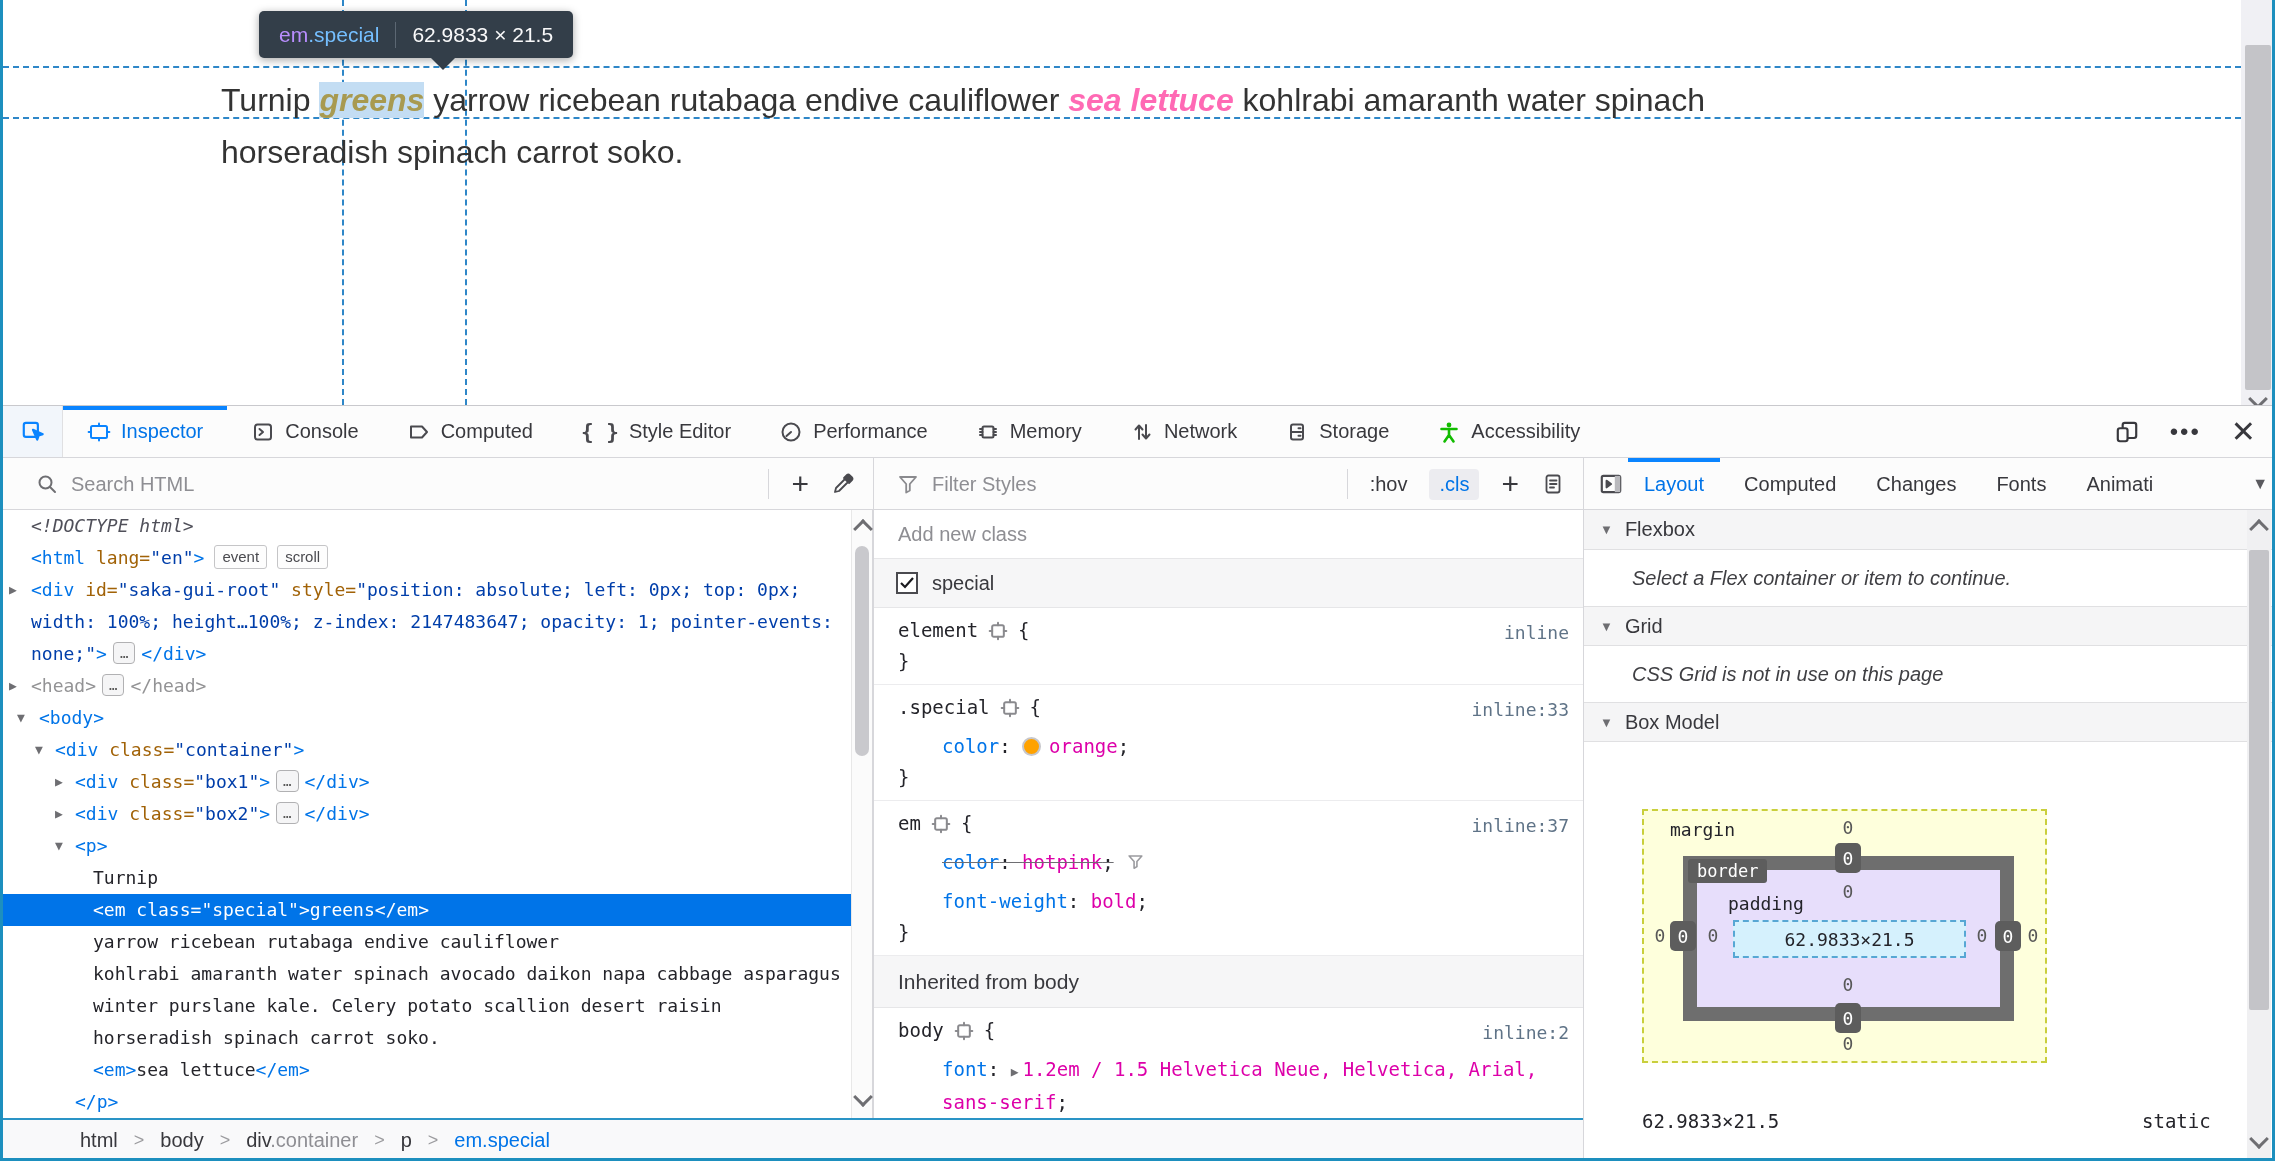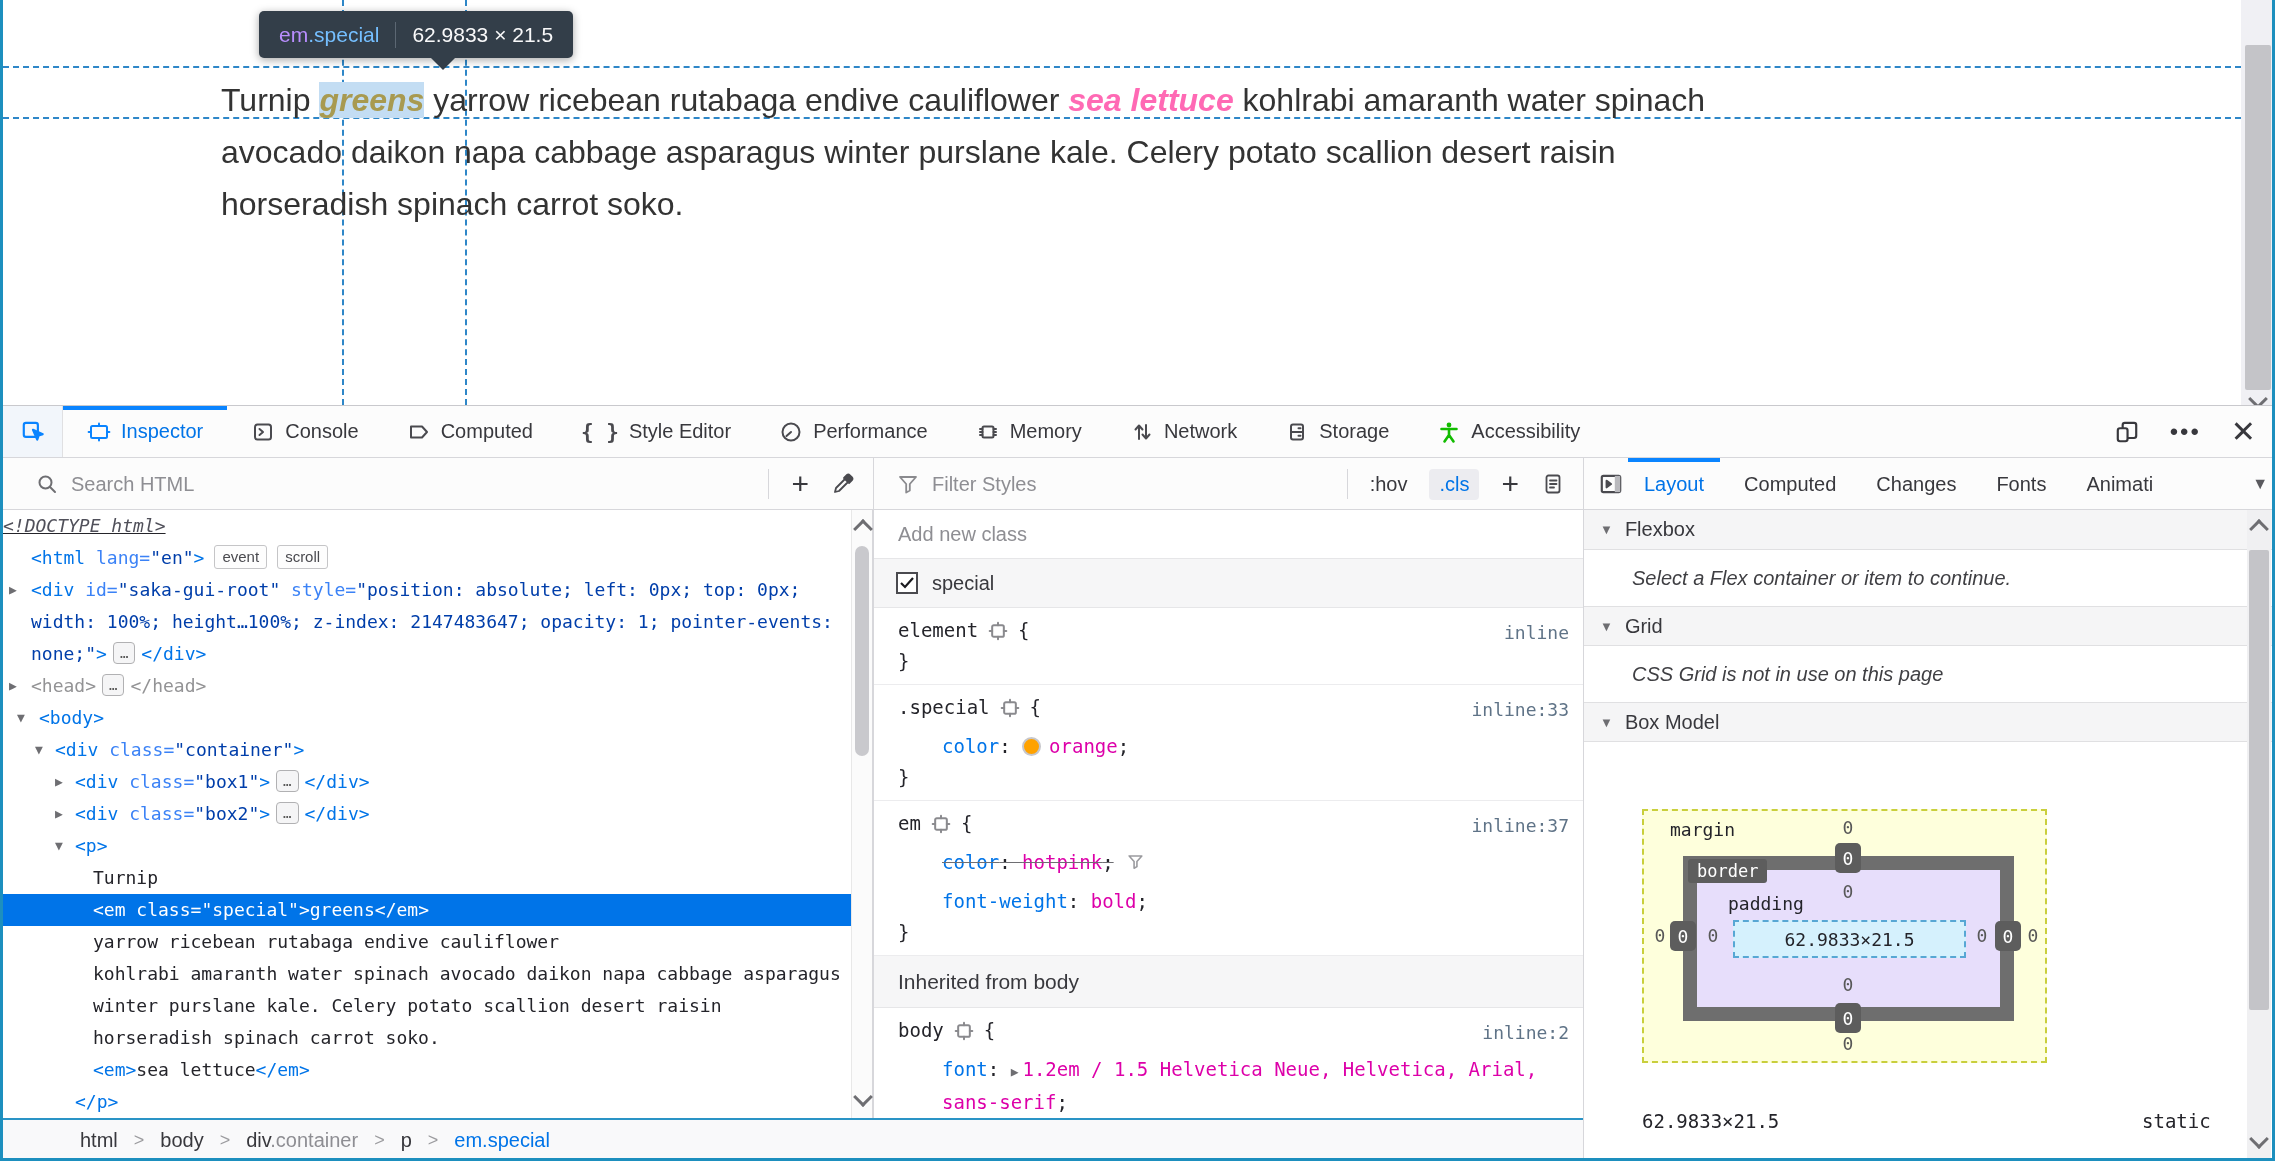--- a/index.html
+++ b/index.html
@@ -59,21 +59,21 @@
   .sidetab.active:before{ content:""; position:absolute; left:4px; right:4px; top:0; height:4px; background:#0a84ff; }
   #side-dd{ margin-left:auto; padding-right:10px; color:#5a5a5f; font-size:16px; }
 
   
   #markup-panel{ position:absolute; left:0; top:510px; width:848px; height:608px; overflow:hidden; background:#fff;
                  font-size:18px; line-height:32px; }
   .row{ position:relative; white-space:pre-wrap; word-break:break-word; color:#24242a; font-family:"DejaVu Sans Mono",monospace;}
   .row .arr{ position:absolute; font-size:13px; color:#6e6e72; top:0; }
   .row.sel{ background:#0074e8; }
   .row.sel span{ color:#fff !important; }
-  .c-tag{ color:#0074e8; } .c-attr{ color:#3b82f6; } .c-val{ color:#003eaa; }
+  .c-tag{ color:#0074e8; } .c-attr{ color:#a16207; } .c-val{ color:#003eaa; }
   .c-doctype{ color:#50505a; font-style:italic; } .c-dim{ color:#939395; } .c-txt{ color:#24242a; }
   .c-pill{ display:inline-block; border:1px solid #b1b1b3; background:#f5f5f6; border-radius:4px; padding:0 6px;
            font-size:14px; line-height:20px; color:#585858; margin:0 6px; vertical-align:2px;}
   .c-badge{ display:inline-block; border:1px solid #c5c5c7; background:#fdfdfd; border-radius:3px; padding:0 7px;
             font-size:15px; line-height:22px; color:#4a4a4f; margin-left:10px; font-family:"Liberation Sans",sans-serif; vertical-align:2px;}
   #markup-sb{ position:absolute; left:848px; top:510px; width:22px; height:608px; background:#fbfbfb; border-left:1px solid #e8e8e8; border-right:1px solid #d7d7db;}
 
   
   #crumbbar{ position:absolute; left:0; top:1118px; width:1580px; height:43px; background:#f9f9fa;
              border-top:2px solid #2a94c6; display:flex; align-items:center; padding-left:77px; font-size:20px; }
@@ -124,21 +124,20 @@
 <div id="app">
 
   <div id="viewport">
     <div class="hguide" style="top:66px"></div>
     <div class="hguide" style="top:117px"></div>
     <div class="vguide" style="left:339px"></div>
     <div class="vguide" style="left:462px"></div>
 
     <div id="para">
       <div><span>Turnip </span><span class="special-word">greens</span><span> yarrow ricebean rutabaga endive cauliflower </span><span class="em-word">sea lettuce</span><span> kohlrabi amaranth water spinach</span></div>
-      <div>avocado daikon napa cabbage asparagus winter purslane kale. Celery potato scallion desert raisin</div>
       <div>horseradish spinach carrot soko.</div>
     </div>
 
     <div id="tooltip">
       <span class="tt-tag">em</span>
         <span class="tt-cls">.special</span>
       <span class="tt-sep"></span>
       <span class="tt-dims">62.9833 × 21.5</span>
     </div>
 
@@ -313,21 +312,21 @@
           <span class="sidetab">Changes</span>
           <span class="sidetab">Fonts</span>
           <span class="sidetab">Animati</span>
         </span>
       <span id="side-dd">▼</span>
     </div>
   </div>
 
   <div id="markup-panel">
     <div id="tree">
-        <div class="row" style=" text-decoration: underline;"><span class="c-doctype">&lt;!DOCTYPE html&gt;</span></div>
+        <div class="row" style="padding-left: 28px;"><span class="c-doctype">&lt;!DOCTYPE html&gt;</span></div>
         <div class="row" style="padding-left: 28px;"><span class="c-tag">&lt;html</span><span class="c-attr"> lang=</span><span class="c-val">"en"</span><span class="c-tag">&gt;</span><span class="c-badge">event</span><span class="c-badge">scroll</span></div>
         <div class="row" style="padding-left: 28px;"><span class="arr" style="left: 6px;">▶</span><span class="c-tag">&lt;div</span><span class="c-attr"> id=</span><span class="c-val">"saka-gui-root"</span><span class="c-attr"> style=</span><span class="c-val">"position: absolute; left: 0px; top: 0px; width: 100%; height…100%; z-index: 2147483647; opacity: 1; pointer-events: none;"</span><span class="c-tag">&gt;</span><span class="c-pill">…</span><span class="c-tag">&lt;/div&gt;</span></div>
         <div class="row" style="padding-left: 28px;"><span class="arr" style="left: 6px;">▶</span><span class="c-dim">&lt;head&gt;</span><span class="c-pill">…</span><span class="c-dim">&lt;/head&gt;</span></div>
         <div class="row" style="padding-left: 36px;"><span class="arr" style="left: 14px;">▼</span><span class="c-tag">&lt;body&gt;</span></div>
         <div class="row" style="padding-left: 52px;"><span class="arr" style="left: 32px;">▼</span><span class="c-tag">&lt;div</span><span class="c-attr"> class=</span><span class="c-val">"container"</span><span class="c-tag">&gt;</span></div>
         <div class="row" style="padding-left: 72px;"><span class="arr" style="left: 52px;">▶</span><span class="c-tag">&lt;div</span><span class="c-attr"> class=</span><span class="c-val">"box1"</span><span class="c-tag">&gt;</span><span class="c-pill">…</span><span class="c-tag">&lt;/div&gt;</span></div>
         <div class="row" style="padding-left: 72px;"><span class="arr" style="left: 52px;">▶</span><span class="c-tag">&lt;div</span><span class="c-attr"> class=</span><span class="c-val">"box2"</span><span class="c-tag">&gt;</span><span class="c-pill">…</span><span class="c-tag">&lt;/div&gt;</span></div>
         <div class="row" style="padding-left: 72px;"><span class="arr" style="left: 52px;">▼</span><span class="c-tag">&lt;p&gt;</span></div>
         <div class="row" style="padding-left: 90px;"><span class="c-txt">Turnip</span></div>
         <div class="row sel" style="padding-left: 90px;"><span class="c-tag">&lt;em</span><span class="c-attr"> class=</span><span class="c-val">"special"</span><span class="c-tag">&gt;</span><span class="c-txt">greens</span><span class="c-tag">&lt;/em&gt;</span></div>

